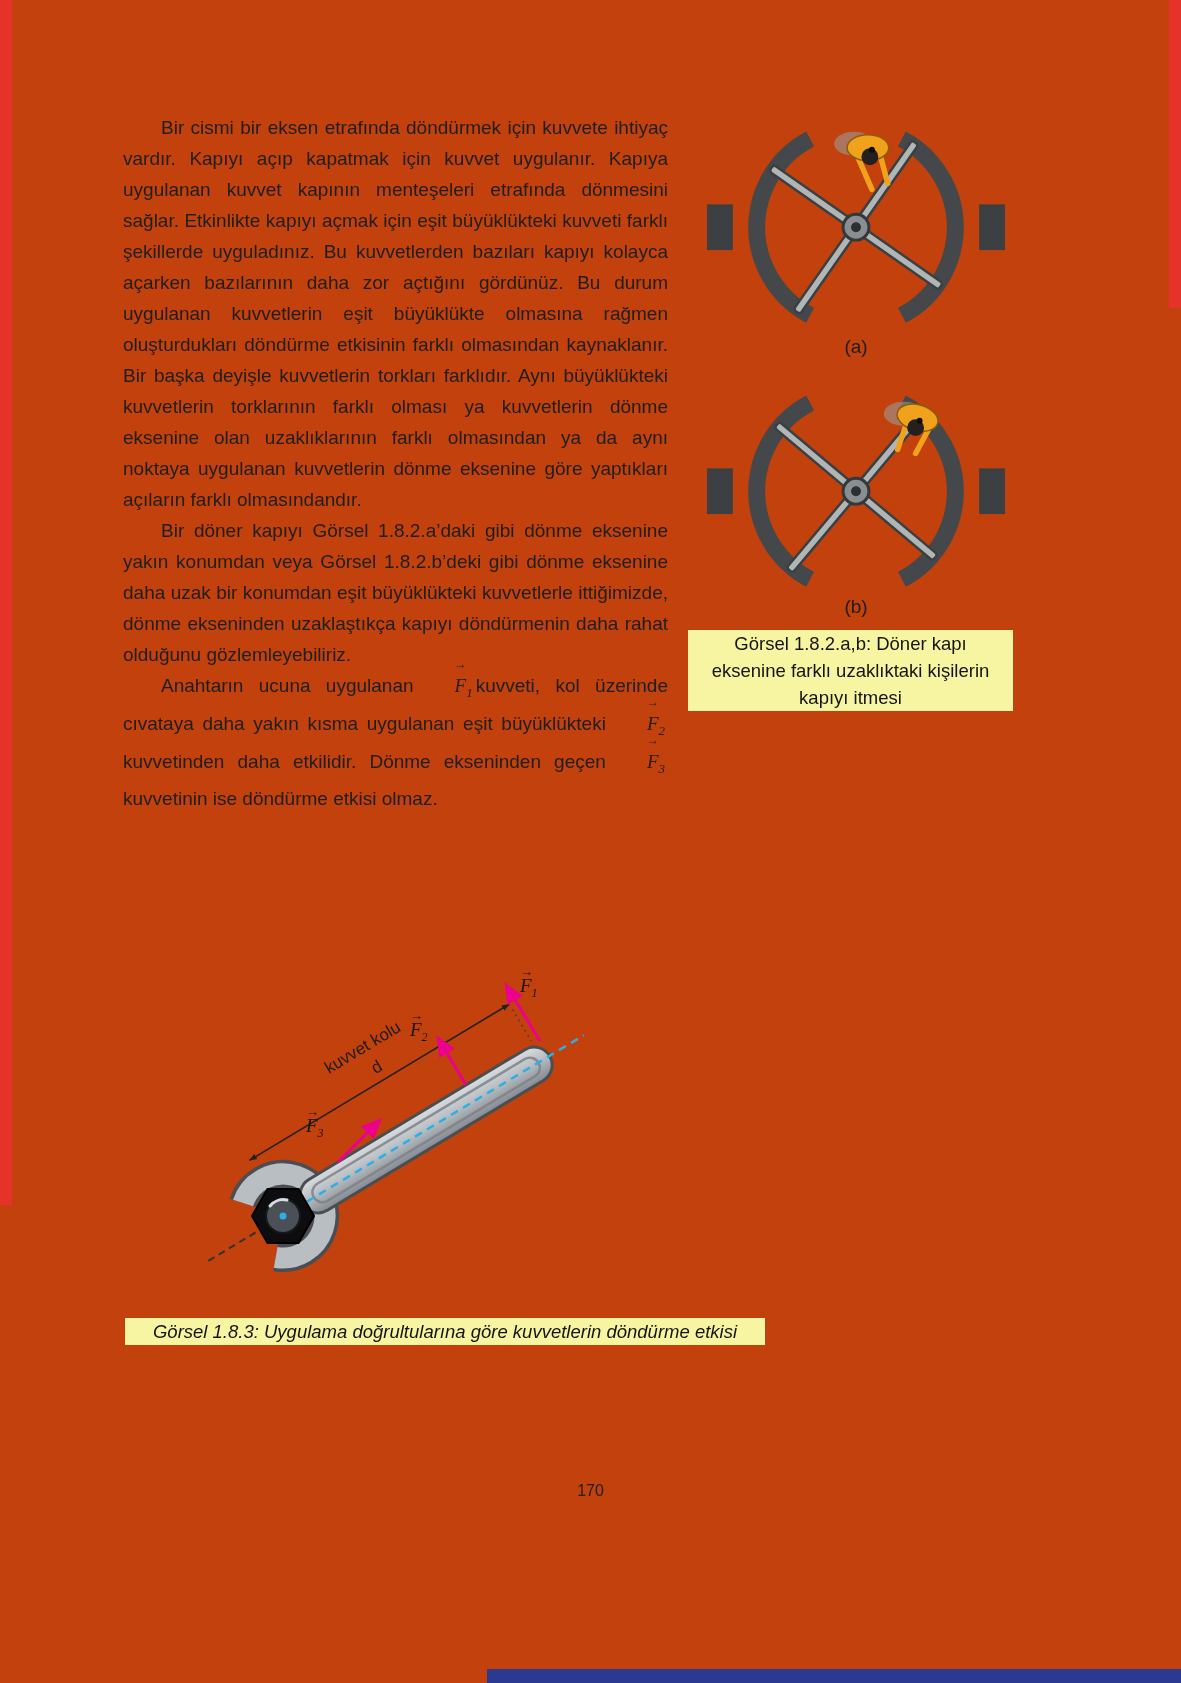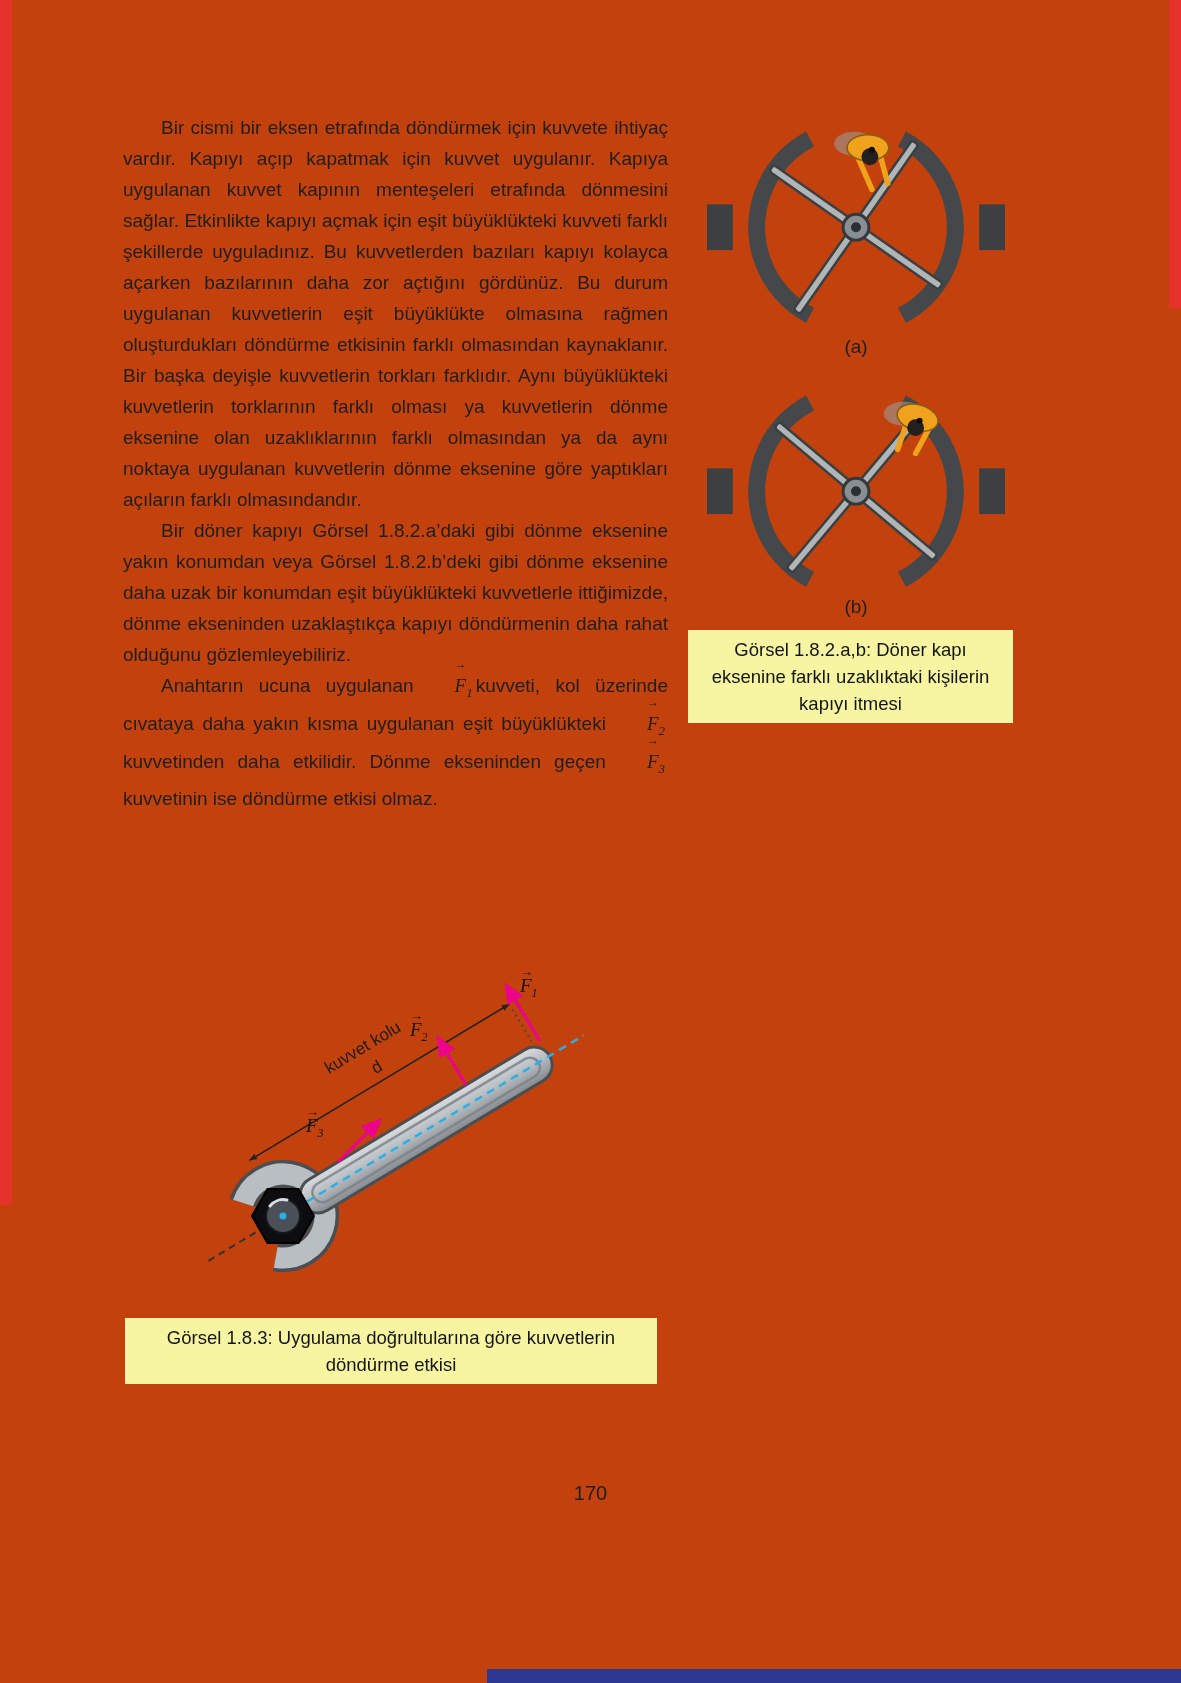--- a/index.html
+++ b/index.html
@@ -39,30 +39,30 @@
   .fig-label{
     position:absolute;left:707px;width:298px;text-align:center;
     font-size:19px;color:#1f1f1f;
   }
   .fig-label-a{top:336px;}
   .fig-label-b{top:596px;}
 
   .caption{
     position:absolute;background:#f8f5a2;
     text-align:center;font-size:18.5px;line-height:27px;color:#141414;
-    padding:6px 12px;box-sizing:border-box;
+    padding:0 12px;box-sizing:border-box;
   }
   .caption-door{left:688px;top:630px;width:325px;}
-  .caption-wrench{left:125px;top:1318px;width:532px;}
+  .caption-wrench{left:125px;top:1318px;width:640px;font-style:italic;}
 
   .fig-wrench{position:absolute;left:188px;top:958px;width:474px;height:344px;}
 
   .page-number{
     position:absolute;left:0;top:1482px;width:1181px;
-    text-align:center;font-size:20px;color:#1f1f1f;
+    text-align:center;font-size:16px;color:#1f1f1f;
   }
   svg text{font-family:"Liberation Sans",sans-serif;}
   .flabel{font-family:"Liberation Serif",serif;font-style:italic;font-size:19px;fill:#151515;}
   .flabel-sub{font-size:12px;}
   .fvec-arrow-svg{font-size:13px;fill:#151515;}
   .dim-text{font-size:17px;fill:#1d1d1d;}
 </style>
 </head>
 <body>
 

